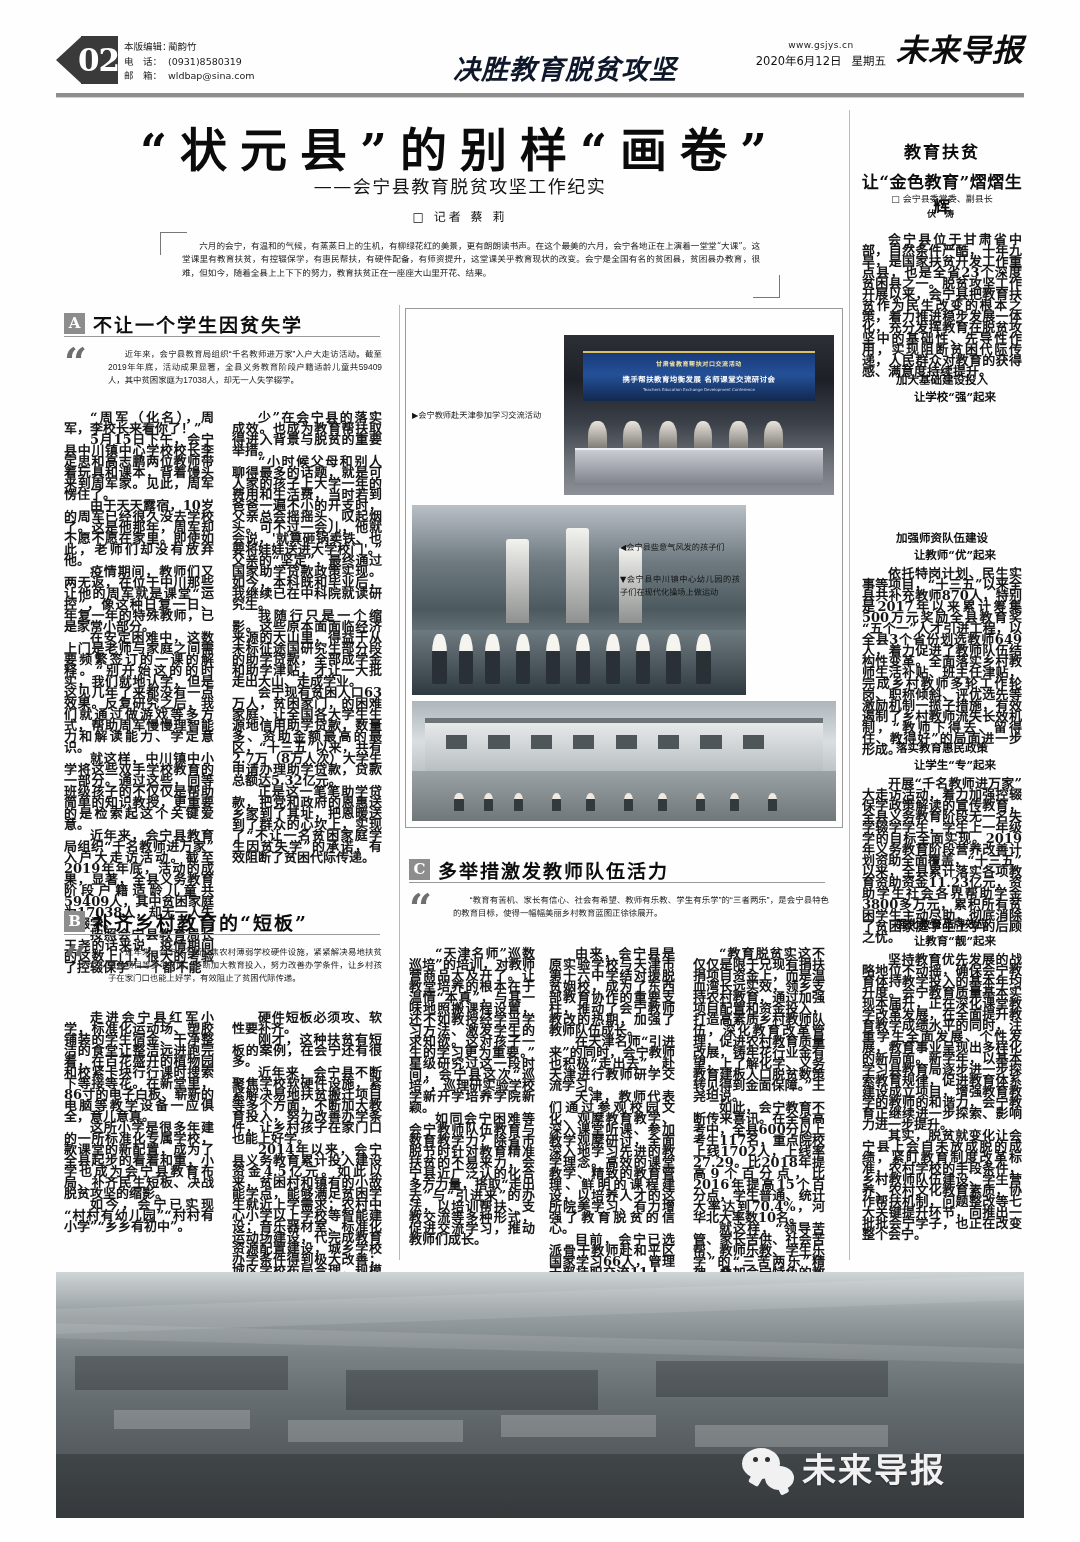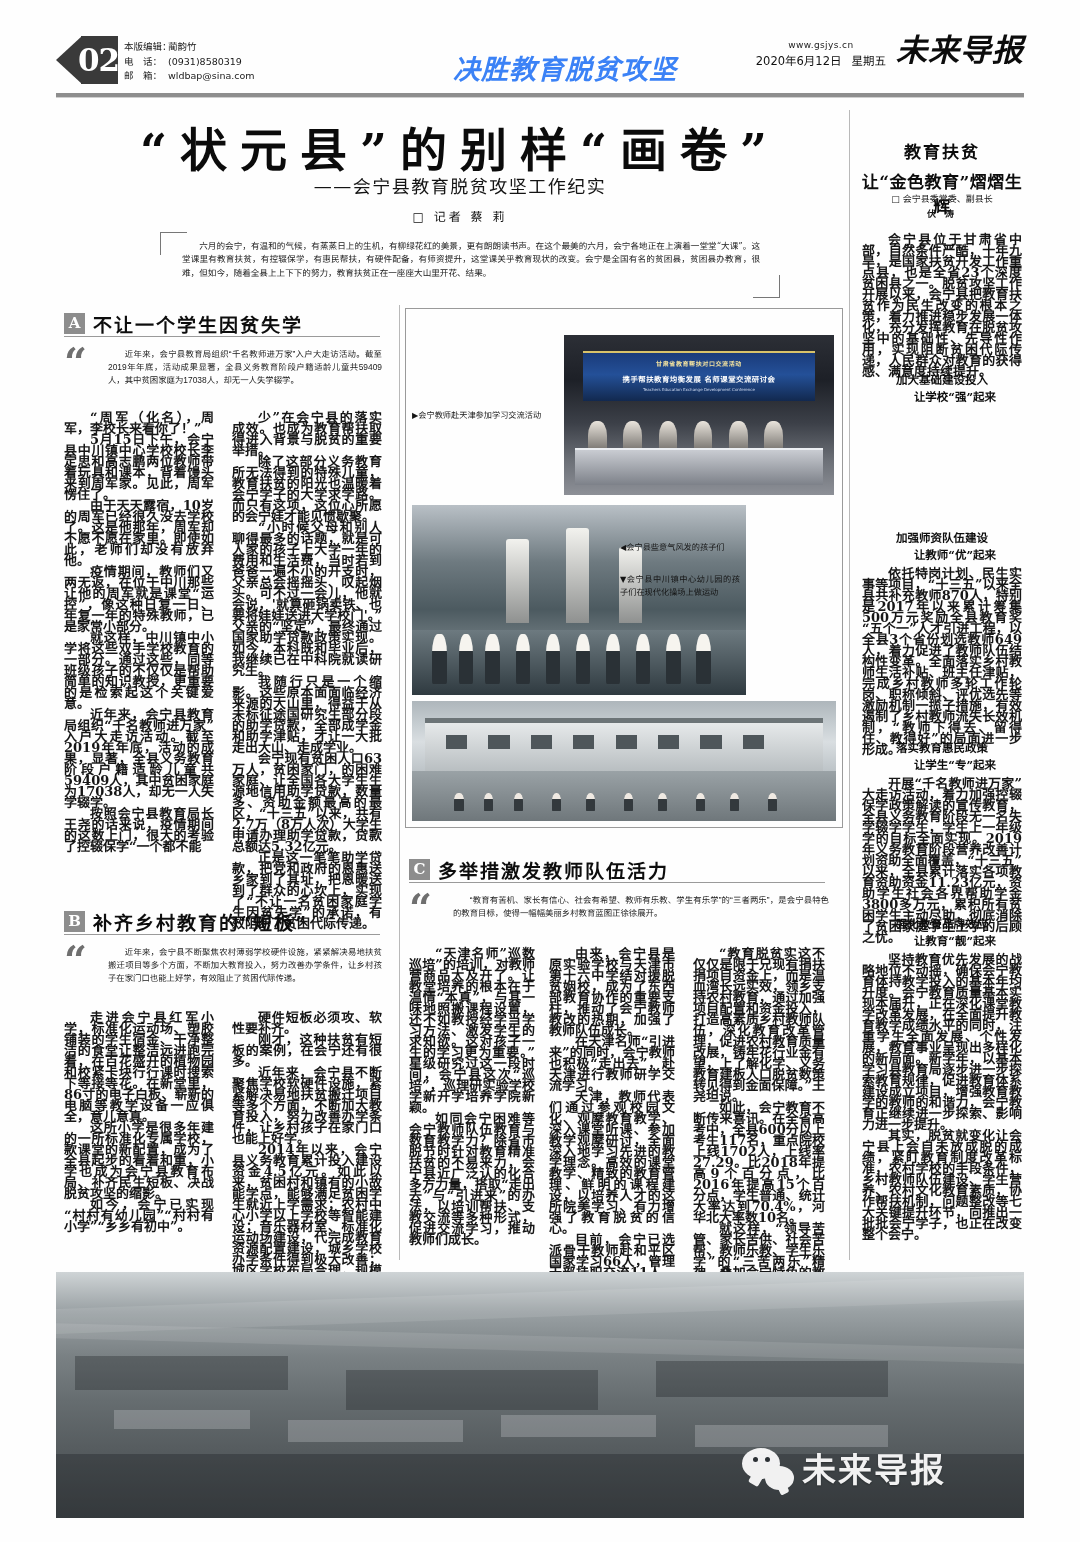--- a/index.html
+++ b/index.html
@@ -27,21 +27,21 @@
     color:#fff;font-size:31px;font-weight:bold;line-height:48px;text-align:center;
     font-family:"DejaVu Serif","Liberation Serif",serif;letter-spacing:-1px;
   }
   .imprint{position:absolute;left:124px;top:40px;font-size:9.5px;line-height:14.6px;color:#1a1a1a;}
   .imprint div{white-space:nowrap;}
   .imp-k{display:inline-block;width:44px;}
 
   .head-title{
     position:absolute;left:425px;top:48px;width:280px;text-align:center;
     font-family:"DejaVu Serif","Liberation Serif",serif;
-    font-size:27px;font-weight:bold;color:#3b82f6;letter-spacing:1px;
+    font-size:27px;font-weight:bold;color:#0f172a;letter-spacing:1px;
     font-style:italic;
   }
   .head-right{position:absolute;right:56px;top:26px;height:44px;display:flex;align-items:flex-end;}
   .head-dateblk{text-align:center;padding-right:10px;padding-bottom:2px;}
   .head-url{font-size:9px;color:#222;letter-spacing:.4px;margin-bottom:2px;}
   .head-date{font-size:11.5px;color:#111;white-space:nowrap;}
   .head-date .wk{margin-left:10px;}
   .head-logo{
     font-family:"DejaVu Serif","Liberation Serif",serif;
     font-size:31px;font-weight:bold;font-style:italic;color:#0c0c0c;
@@ -273,28 +273,28 @@
   <div class="qblock" style="left:64px;top:348px;width:318px;">
     <div class="qmark">“</div>
     <div class="qtext" style="padding-left:44px;">近年来，会宁县教育局组织“千名教师进万家”入户大走访活动。截至2019年年底，活动成果显著，全县义务教育阶段户籍适龄儿童共59409人，其中贫困家庭为17038人，却无一人失学辍学。</div>
   </div>
 
   <div class="bodycol" style="left:64px;top:412px;width:150px;height:466px;">
     <p>“周军（化名），周军，李校长来看你了！”</p>
     <p>5月15日下午，会宁县中川镇中心学校校长李定思和高志鹏两位教师带着玩具和课本，背着馒头来到周军家。见此，周军愣住了。</p>
     <p>由于天天露宿，10岁的周军已经很久没去学校了。这是他那年，周军却不愿不愿在家里。即使如此，老师们却没有放弃他。</p>
     <p>疫情期间，教师们又两无返，在位于中川那些让他的周军就是课堂“运控”，像这种日复一日、年复一年的特殊教师，已是家常小部分。</p>
+    <p>在安定困难中，这数上门是老师与家庭之间需要频繁签订的一课的解释。“别开始这的的时实，我们就地认学，但是这见几年了来都没有一点效果。反复研究之后，我们就通过做游戏等多方式，帮助周军慢慢理智能力和解读能力、学定意识。</p>
     <p>就这样，中川镇中小学将这些双手学校教育的一部分。通过这些，同等班级孩子的不仅仅是帮助简单的知识教授，更重要的是检索起这个关键爱意。</p>
     <p>近年来，会宁县教育局组织“千名教师进万家”入户大走访活动。截至2019年年底，活动的成果，显著，全县义务教育阶段户籍适龄儿童共59409人，其中贫困家庭为17038人，却无一人失学辍学。</p>
     <p>按照会宁县教育局长王尧的话来说，疫情期间的这数上门，很大的考验了控辍保学“一个都不能</p>
   </div>
 
   <div class="bodycol" style="left:232px;top:412px;width:150px;height:466px;">
     <p>少”在会宁县的落实成效。也成为教育帮扶取得进入背景与脱贫的重要举措。</p>
-    <p>除了这部分义务教育所无法得到的特殊儿童，教育扶贫的阳光也温暖着会宁学子的大学求学路。而只有这项，这位心所愿的会宁娃才能见惯歇聚。</p>
     <p>“小时候父母和别人聊得最多的话题，就是可人家的孩子上大学一年的费用和生活费，当时若到爸爸一遍不小的开支时，父亲总会摇摇头、叹起烟头。可不过一会儿，他就会说，'就算砸锅卖铁、也要将娃娃送进大学校门'。”父亲的“坚定”，最终通过国家助学贷款政策实现。如今，本科既和毕业后，我继续已在中科院就读研究生。</p>
     <p>我随行只是一个缩影。这些原本面面临经济来源的大山里，得益于从未标征途国研究生部分段的助学贷款，全部成学金和助学津贴，才让一大批走出大山、走成学业。</p>
     <p>会宁现有贫困人口63万人，贫困家门，的困难家庭、让全国各大学生生源地信用助学贷款，数量多、资助金额最高的最区，“十三五”以来，共有2.7万（8万人次）大学生申请办理助学贷款，贷款总额达5.32亿元。</p>
     <p>正是这一笔笔助学贷款，把党和政府的恩惠送乡家到了其址，把恩暖送到了群众的心坎上，实现了“不让一名贫困家庭学生因贫失学”的承诺，有效阻断了贫困代际传递。</p>
   </div>
 
   <div class="sec-head" style="left:64px;top:908px;">
     <div class="sec-badge">B</div>
     <div class="sec-title">补齐乡村教育的“短板”</div>
   </div>

